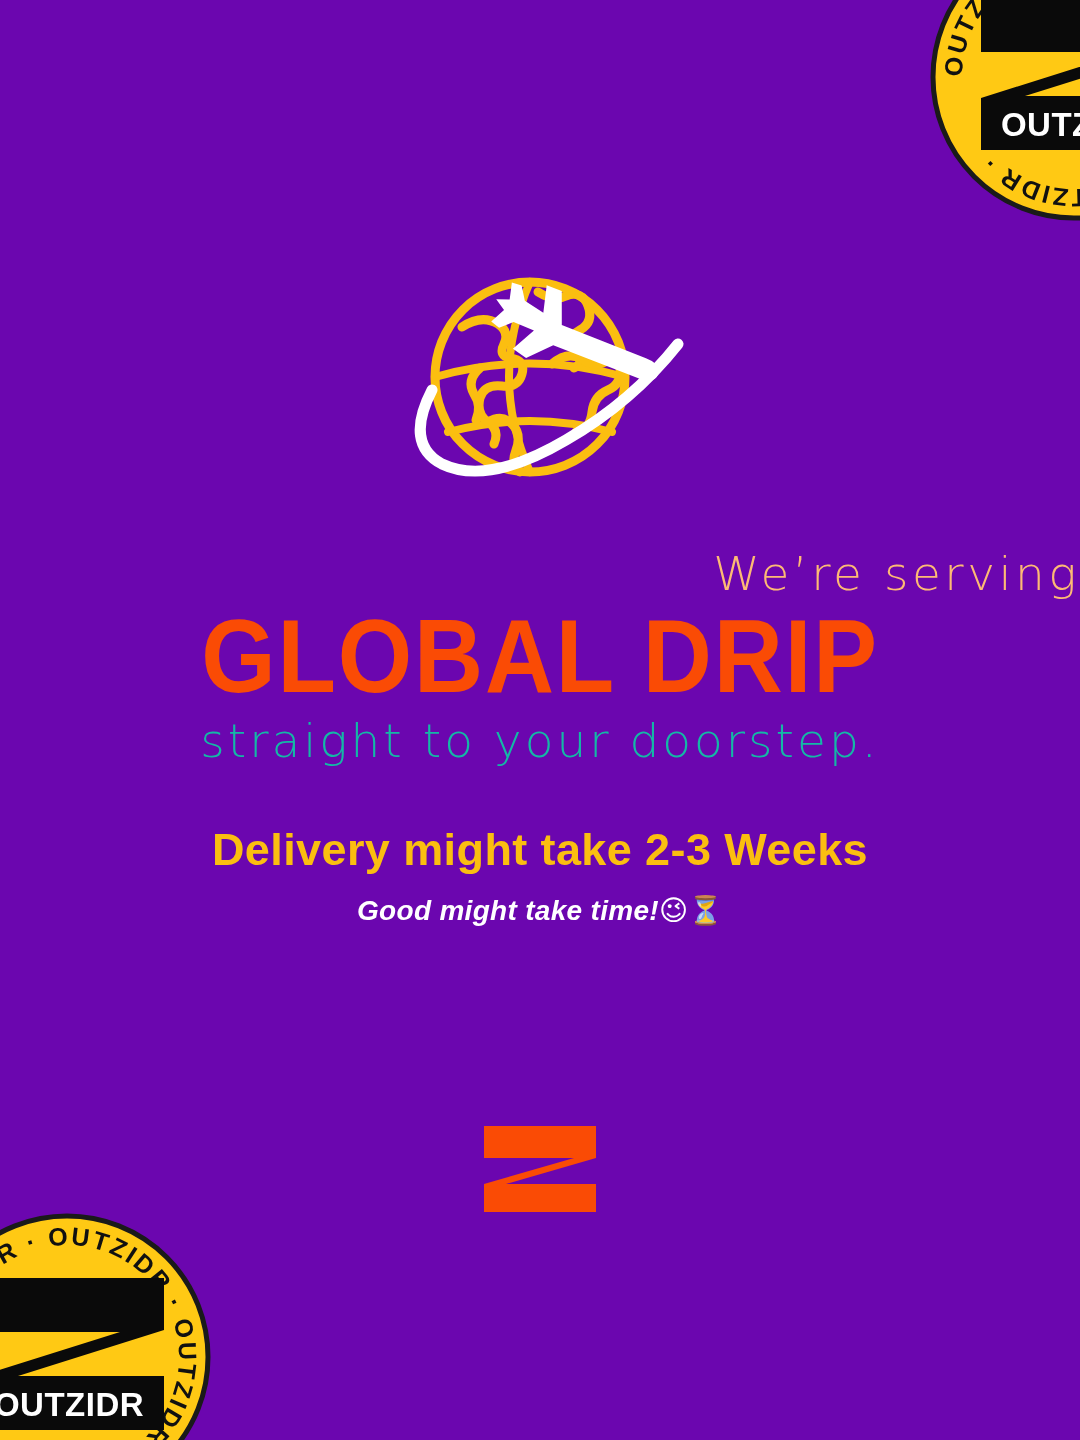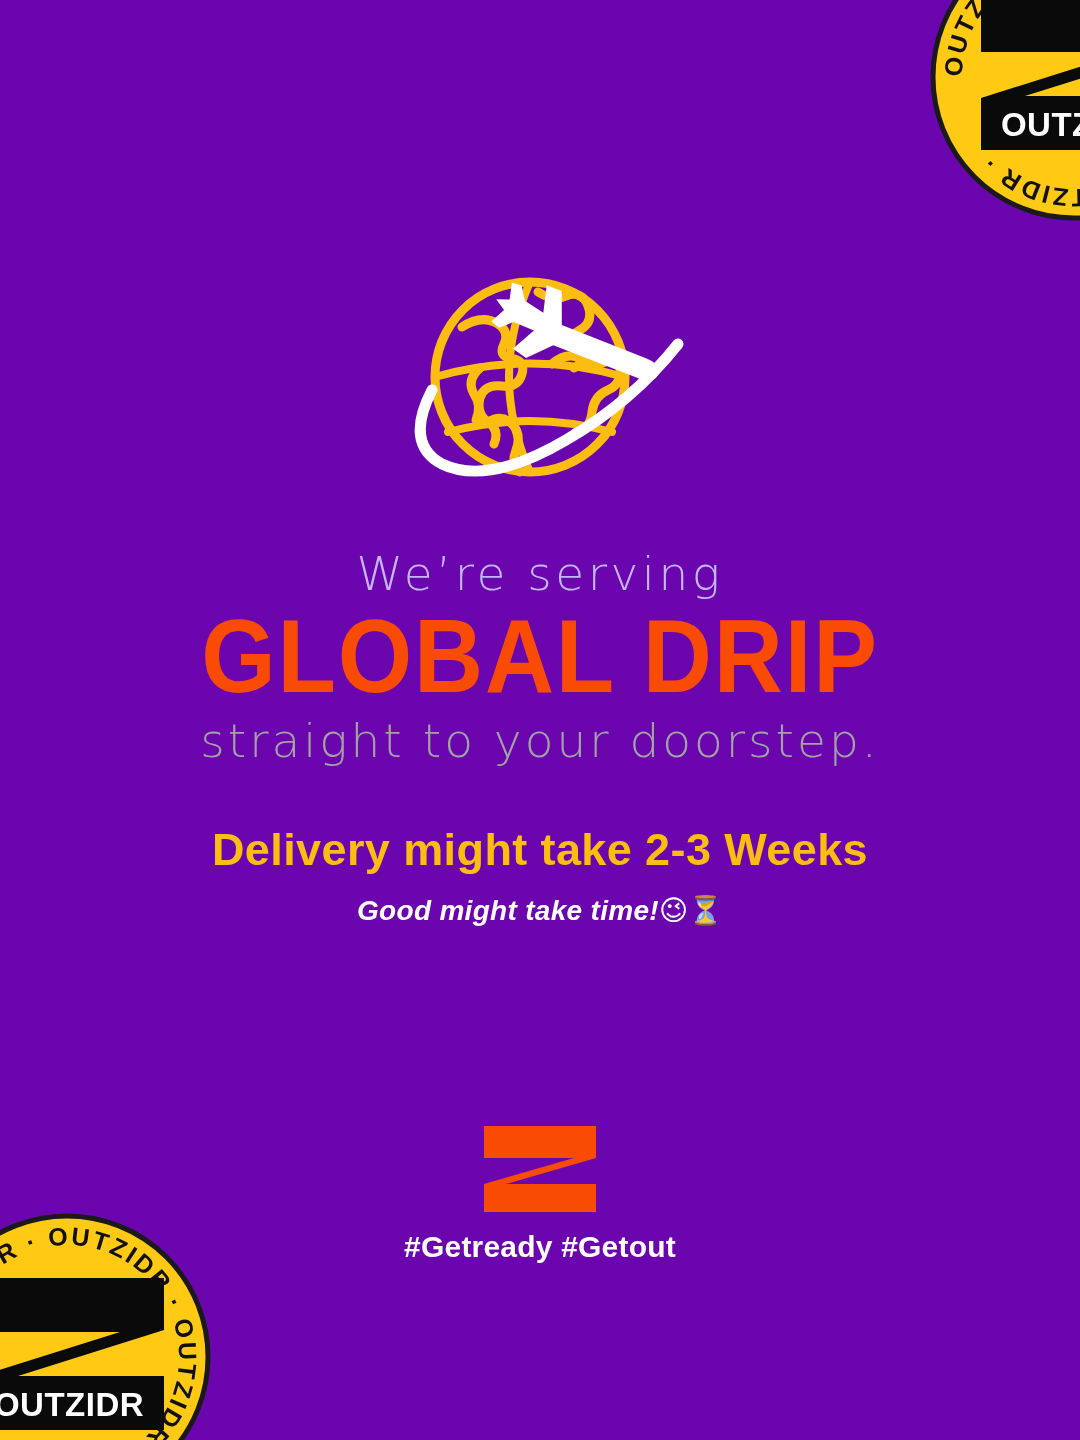--- a/index.html
+++ b/index.html
@@ -40,42 +40,43 @@
     left: 0;
     right: 0;
     top: 548px;
     text-align: center;
   }
   .line-serving {
     font-family: "DejaVu Sans", sans-serif;
     font-weight: 300;
     font-size: 47px;
     letter-spacing: 3.5px;
-    color: #c4b5fd;
+    color: #fdba74;
     line-height: 1.12;
     margin: 0;
+    text-align: right;
   }
   .line-global {
     font-family: "Liberation Sans Narrow", "Liberation Sans", sans-serif;
     font-weight: 900;
     font-size: 104px;
     letter-spacing: 2px;
     color: #FA4B05;
     line-height: 0.95;
     margin: 6px 0 2px 0;
     transform: scaleX(0.92);
     transform-origin: center;
     white-space: nowrap;
   }
   .line-doorstep {
     font-family: "DejaVu Sans", sans-serif;
     font-weight: 300;
     font-size: 47px;
     letter-spacing: 3px;
-    color: #a3a3a3;
+    color: #14b8a6;
     line-height: 1.12;
     margin: 10px 0 0 0;
   }
 
   
   .delivery-block {
     position: absolute;
     left: 0;
     right: 0;
     top: 824px;
@@ -188,21 +189,20 @@
 
   <div class="delivery-block">
     <div class="delivery-main">Delivery might take 2-3 Weeks</div>
     <div class="delivery-sub"><span>Good might take time!</span><span class="emoji">😉⏳</span></div>
   </div>
 
   <div class="footer-block">
     <svg class="zmark" width="124" height="94" viewBox="0 0 124 94">
       <path d="M6 4 H118 V36 L28 62 H118 V90 H6 V62 L96 36 H6 Z" fill="#FA4B05"></path>
     </svg>
-    <div class="hashtags">#Getready #Getout</div>
   </div>
 
   <div class="badge badge-tr">
     <svg width="290" height="290" viewBox="0 0 290 290">
       <defs>
         <path id="ringPathTR" d="M145,145 m-112,0 a112,112 0 1,1 224,0 a112,112 0 1,1 -224,0"></path>
       </defs>
       <circle cx="145" cy="145" r="141" fill="#FFC914" stroke="#1A1A1A" stroke-width="5"></circle>
       <text font-family="'Liberation Sans', sans-serif" font-size="25" font-weight="700" letter-spacing="2.4" fill="#111111">
         <textPath href="#ringPathTR" startOffset="0">OUTZIDR · OUTZIDR · OUTZIDR · OUTZIDR · </textPath>

